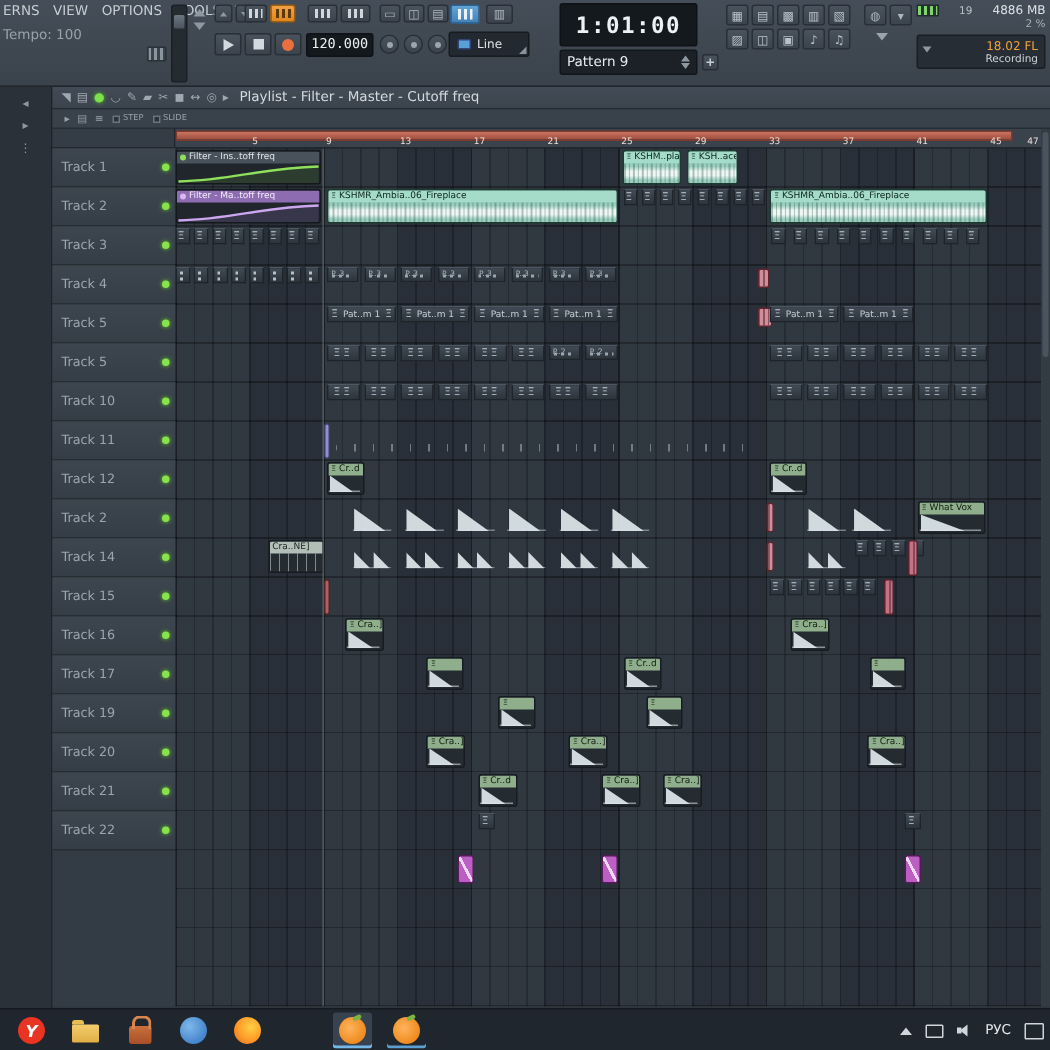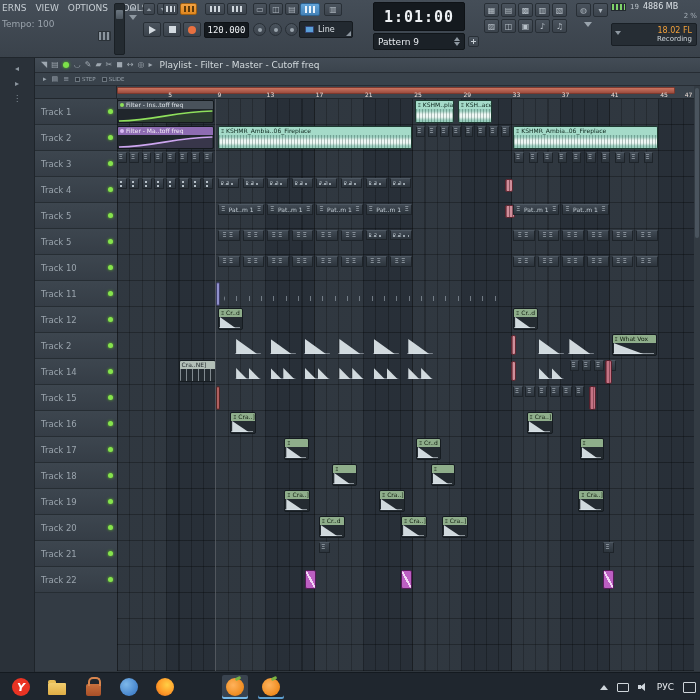--- a/index.html
+++ b/index.html
@@ -52,21 +52,21 @@
 .pattern-panel .spins .d{border-top:4px solid #8e98a1}
 .plusbtn{position:absolute;left:468px;top:36px;width:11px;height:11px}
 .plusbtn::before{content:'';position:absolute;left:2px;top:4px;width:5px;height:1px;background:#c6cdd3}
 .plusbtn::after{content:'';position:absolute;left:4px;top:2px;width:1px;height:5px;background:#c6cdd3}
 .winbtns{position:absolute;left:484px;top:3px;display:grid;grid-template-columns:repeat(5,15px);grid-auto-rows:14px;gap:2px}
 .winbtns .btn{width:15px;height:14px;font-size:8px;color:#b9c2ca}
 .extra1{position:absolute;left:576px;top:3px;display:flex;gap:2px}
 .extra1 .btn{width:15px;height:14px}
 .dd{position:absolute;left:584px;top:22px;width:0;height:0;border-left:4px solid transparent;border-right:4px solid transparent;border-top:5px solid #9aa4ad}
 .monitor{position:absolute;left:611px;top:2px;width:86px;height:54px;font-size:7px;color:#b8c0c7}
-.mon-top{display:flex;justify-content:flex-start;align-items:center;gap:4px}
+.mon-top{display:flex;justify-content:space-between;align-items:center;gap:4px}
 .graph{width:15px;height:8px;background:repeating-linear-gradient(90deg,#7fd46a 0 2px,#2a3137 2px 4px);border:1px solid #232a30}
 .mem{font-size:8px;color:#dbe1e6}
 .mon-mid{text-align:right;margin-top:1px;color:#a7b0b8}
 .mon-sub{margin-top:3px;background:#262d34;border:1px solid #191f25;border-radius:2px;padding:2px 4px;text-align:right;position:relative}
 .mon-sub .ses{color:#f2a03a;font-size:8px;display:block}
 .mon-sub .st{color:#ccd3d9;font-size:7px;display:block}
 .mon-sub .ddl{position:absolute;left:3px;top:7px;width:0;height:0;border-left:3px solid transparent;border-right:3px solid transparent;border-top:4px solid #8e98a1}
 
 
 .sidebar{position:absolute;left:0;top:58px;width:35px;height:614px;background:#2a3139;border-right:1px solid #1e242a}
@@ -393,24 +393,20 @@
       </div>
       <div class="thdr" data-name="track-header">
         <span class="tname" data-name="track-name">Track 16</span>
         <i class="led" data-name="track-led-icon"></i>
       </div>
       <div class="thdr" data-name="track-header">
         <span class="tname" data-name="track-name">Track 17</span>
         <i class="led" data-name="track-led-icon"></i>
       </div>
       <div class="thdr" data-name="track-header">
-        <span class="tname" data-name="track-name">Track 18</span>
-        <i class="led" data-name="track-led-icon"></i>
-      </div>
-      <div class="thdr" data-name="track-header">
         <span class="tname" data-name="track-name">Track 19</span>
         <i class="led" data-name="track-led-icon"></i>
       </div>
       <div class="thdr" data-name="track-header">
         <span class="tname" data-name="track-name">Track 20</span>
         <i class="led" data-name="track-led-icon"></i>
       </div>
       <div class="thdr" data-name="track-header">
         <span class="tname" data-name="track-name">Track 21</span>
         <i class="led" data-name="track-led-icon"></i>

